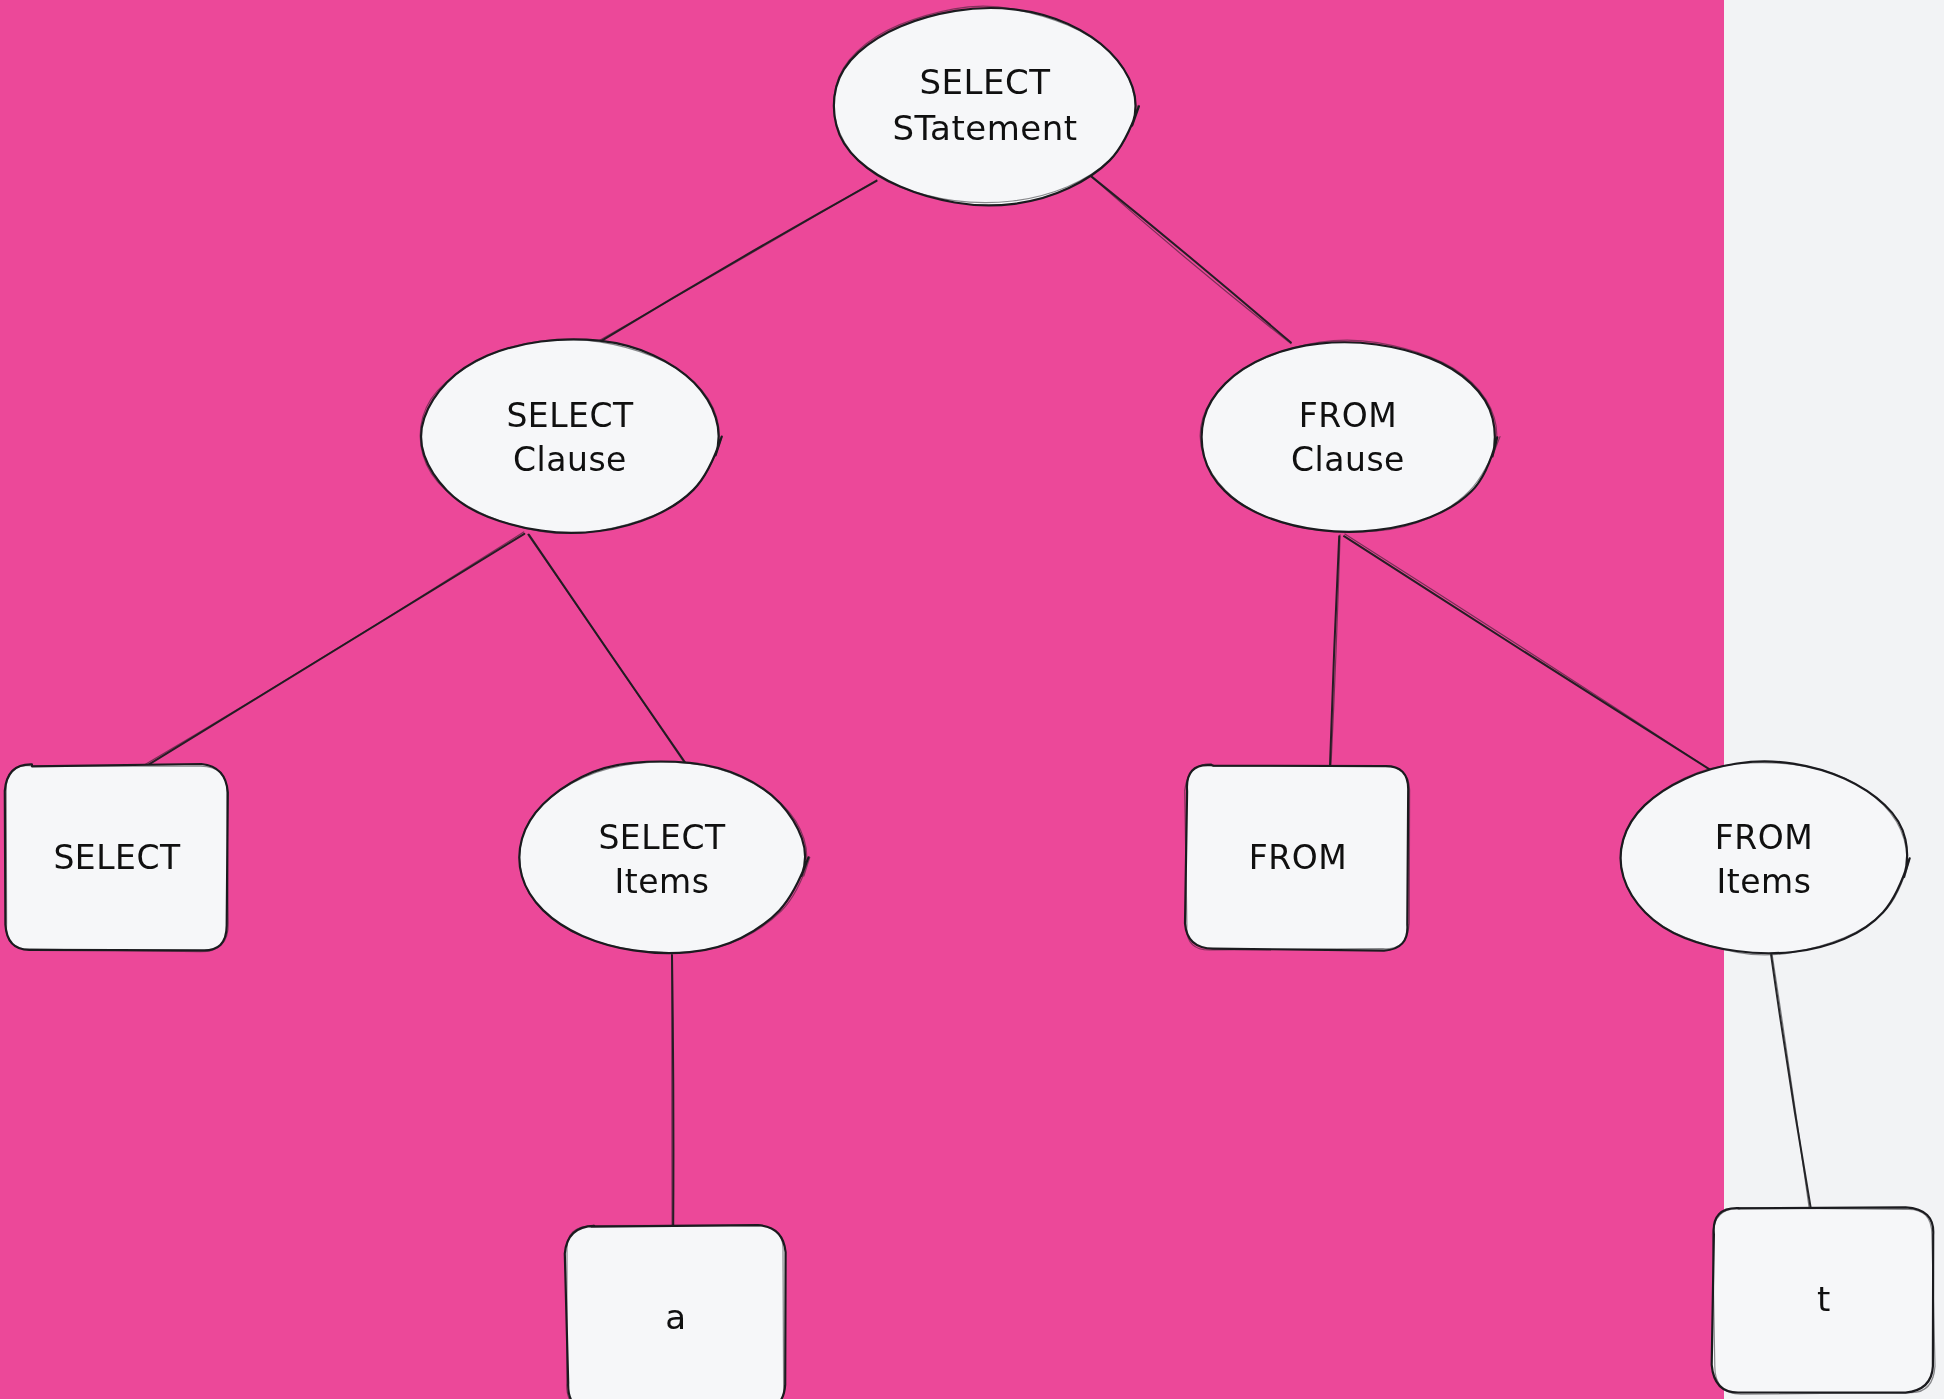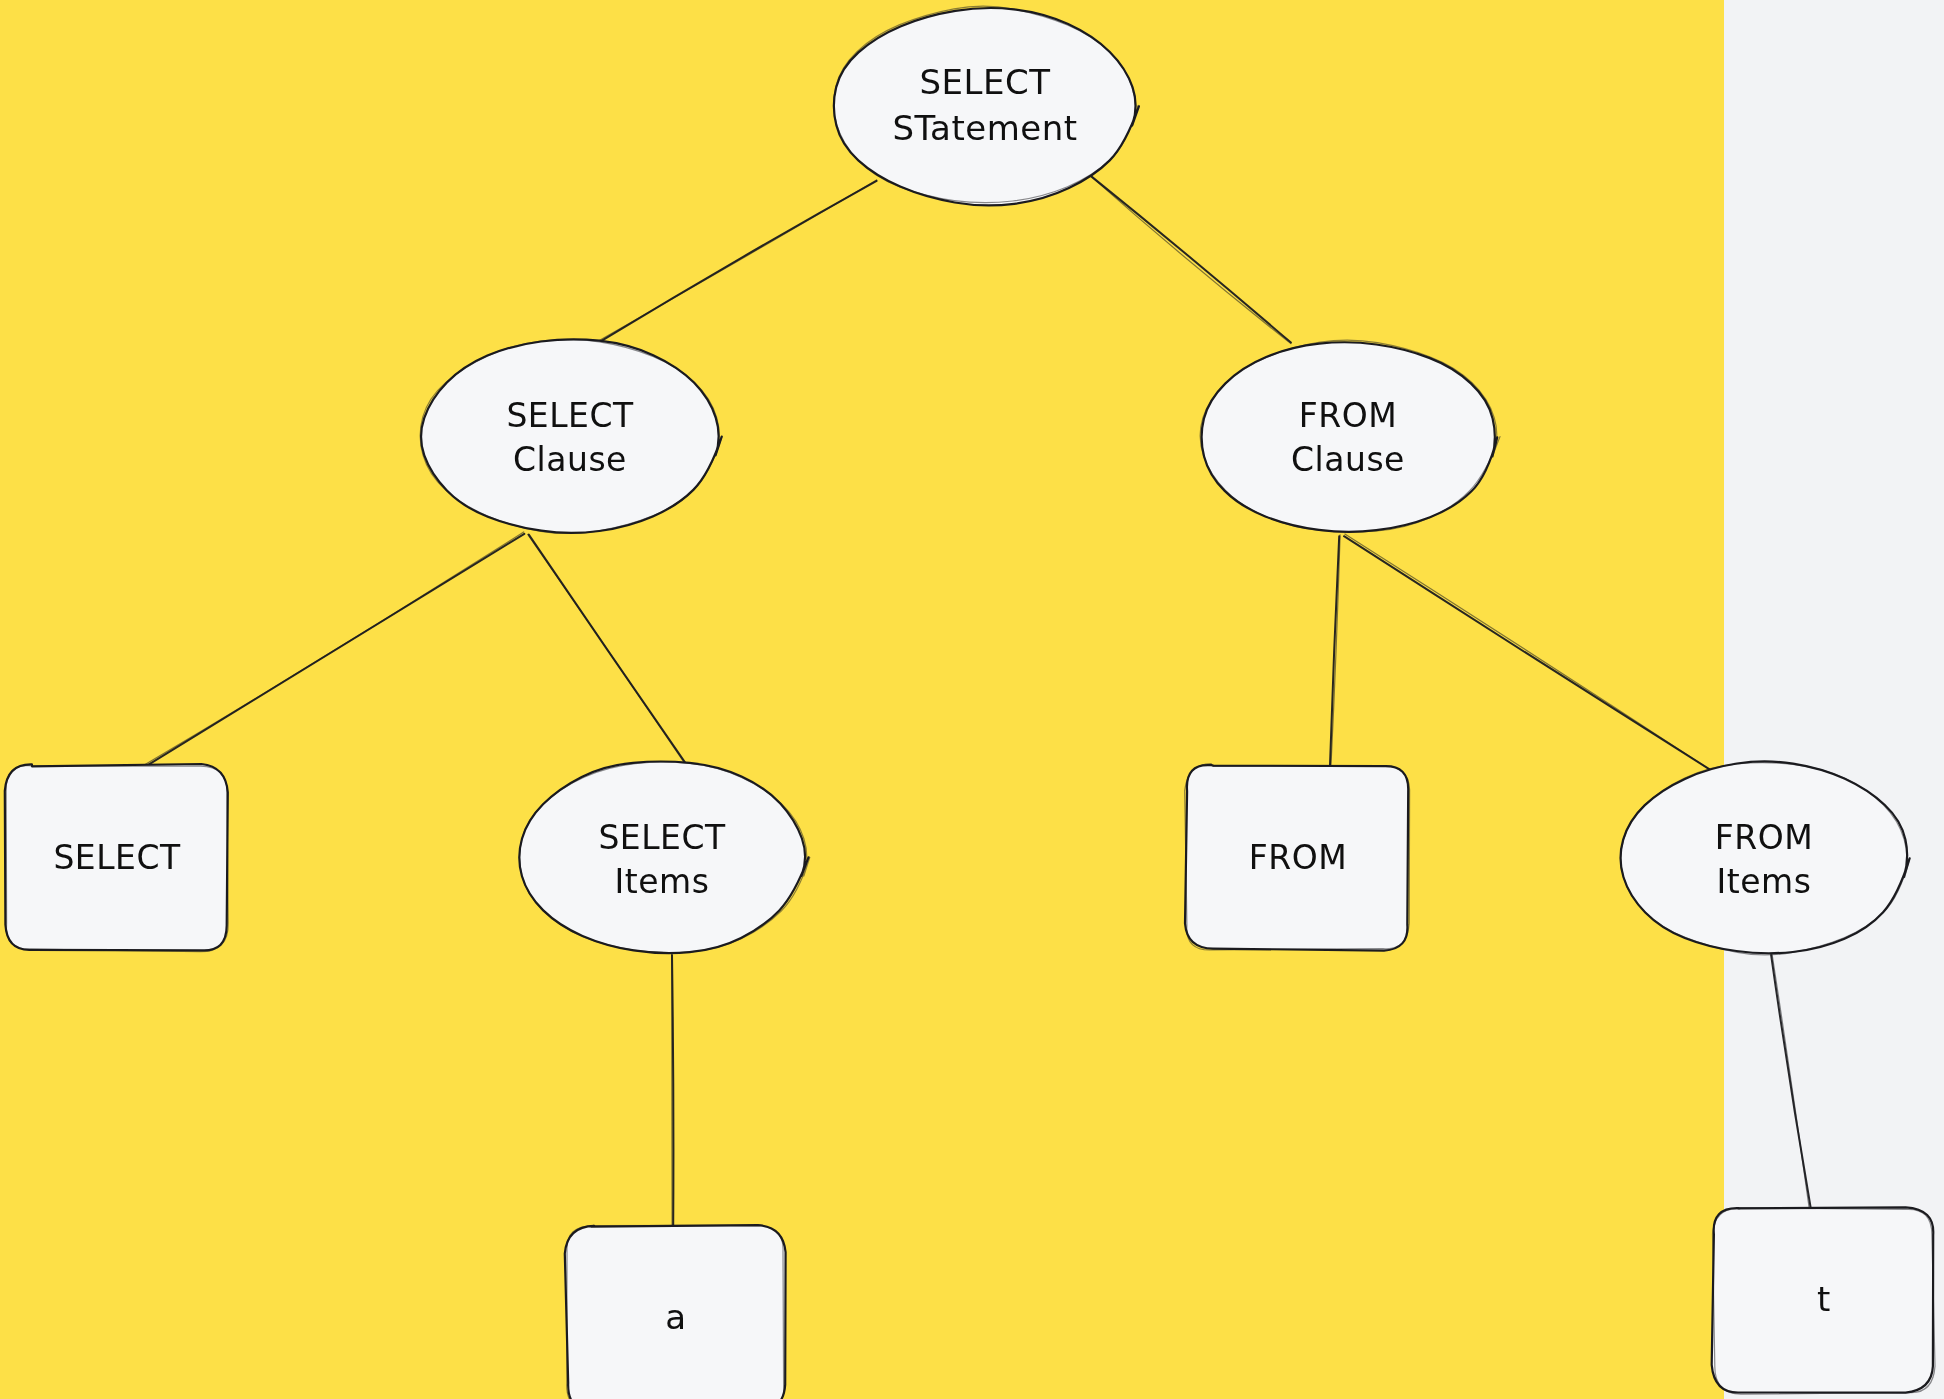--- a/index.html
+++ b/index.html
@@ -11,21 +11,21 @@
   body {
     width: 1944px;
     height: 1399px;
     overflow: hidden;
     font-family: "DejaVu Sans", sans-serif;
   }
   #canvas {
     position: relative;
     width: 1724px;
     height: 1399px;
-    background: #fde047;
+    background: #ec4899;
   }
   #sketch {
     position: absolute;
     top: 0;
     left: 0;
     width: 1944px;
     height: 1399px;
   }
   .node-label {
     position: absolute;

